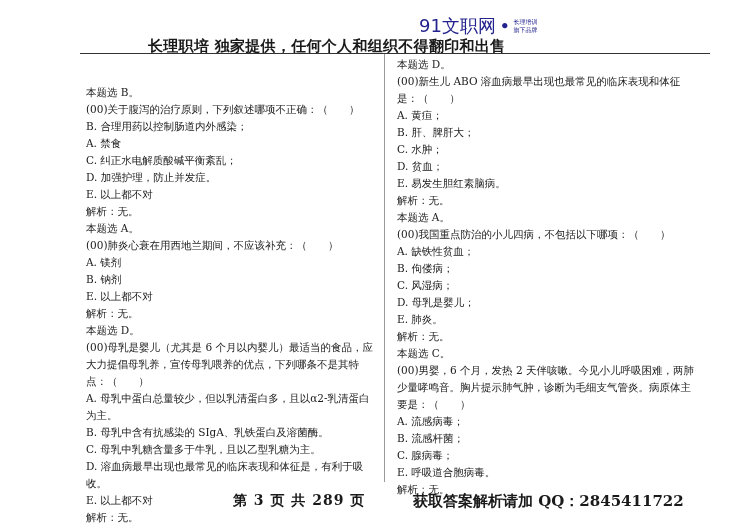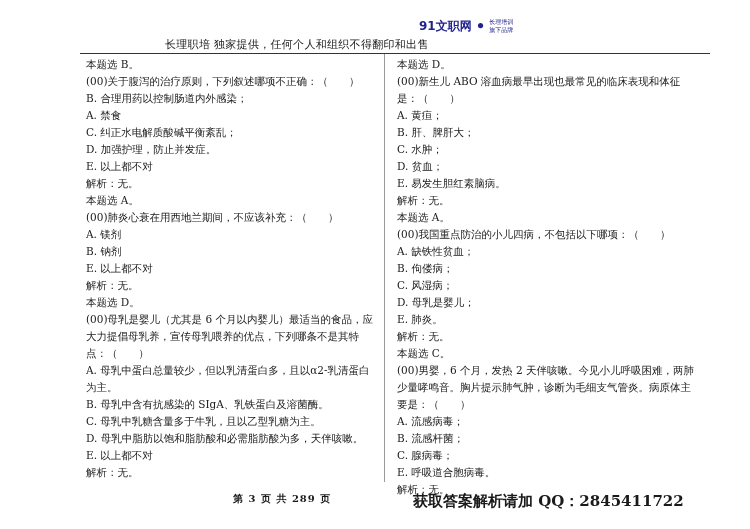--- a/index.html
+++ b/index.html
@@ -4,53 +4,53 @@
 <style>
   html, body { margin:0; padding:0; }
   body {
     width:750px; height:529px; background:#ffffff;
     font-family:"DejaVu Serif","Liberation Serif",serif;
     color:#1a1a1a;
   }
   .page { position:relative; width:750px; height:529px; background:#fff; overflow:hidden; }
 
   .header-notice {
-    position:absolute; left:165px; top:37px;
-    font-size:11px; font-weight:normal; letter-spacing:0.3px;
+    position:absolute; left:148px; top:37px;
+    font-size:15px; font-weight:bold; letter-spacing:0.3px;
     white-space:nowrap;
   }
   .logo {
     position:absolute; left:419px; top:16px;
     display:flex; align-items:center; gap:4px;
   }
   .logo-title {
     font-family:"DejaVu Sans","Liberation Sans",sans-serif;
-    font-size:12px; font-weight:bold; line-height:20px;
+    font-size:18px; font-weight:normal; line-height:20px;
   }
   .logo-dot { font-size:15px; font-weight:bold; line-height:20px; }
   .logo-taglines {
     display:flex; flex-direction:column; justify-content:center;
     font-family:"DejaVu Sans","Liberation Sans",sans-serif;
     font-size:6px; line-height:8px;
   }
   .top-rule { position:absolute; left:80px; top:53px; width:630px; height:1px; background:#333; }
   .col-divider { position:absolute; left:384px; top:54px; width:1px; height:428px; background:#9a9a9a; }
 
   .col {
     position:absolute; top:56px;
     font-size:10.5px; line-height:17px;
     text-align:left; word-break:break-all;
   }
-  .col-left  { left:86px;  width:291px; }
+  .col-left  { left:86px;  width:291px;margin-top:28px; }
   .col-right { left:397px; width:301px; }
   .text-line { min-height:17px; }
 
   .footer-page {
     position:absolute; left:233px; top:492px;
-    font-size:10px; font-weight:bold; letter-spacing:1px; white-space:nowrap;
+    font-size:14px; font-weight:bold; letter-spacing:1px; white-space:nowrap;
   }
   .footer-contact {
     position:absolute; left:413px; top:492px;
     font-size:15px; font-weight:bold; white-space:nowrap;
   }
 </style>
 </head>
 <body>
 
 <div class="page">
@@ -82,21 +82,21 @@
       <div class="text-line">(00)肺炎心衰在用西地兰期间，不应该补充：（　　）</div>
       <div class="text-line">A. 镁剂</div>
       <div class="text-line">B. 钠剂</div>
       <div class="text-line">E. 以上都不对</div>
       <div class="text-line">解析：无。</div>
       <div class="text-line">本题选 D。</div>
       <div class="text-line">(00)母乳是婴儿（尤其是 6 个月以内婴儿）最适当的食品，应大力提倡母乳养，宣传母乳喂养的优点，下列哪条不是其特点：（　　）</div>
       <div class="text-line">A. 母乳中蛋白总量较少，但以乳清蛋白多，且以α2-乳清蛋白为主。</div>
       <div class="text-line">B. 母乳中含有抗感染的 SIgA、乳铁蛋白及溶菌酶。</div>
       <div class="text-line">C. 母乳中乳糖含量多于牛乳，且以乙型乳糖为主。</div>
-      <div class="text-line">D. 母乳中脂肪以饱和脂肪酸和必需脂肪酸为多，天伴咳嗽。</div>
+      <div class="text-line">D. 溶血病最早出现也最常见的临床表现和体征是，有利于吸收。</div>
       <div class="text-line">E. 以上都不对</div>
       <div class="text-line">解析：无。</div>
     </div>
 
   <div class="col col-right">
       <div class="text-line">本题选 D。</div>
       <div class="text-line">(00)新生儿 ABO 溶血病最早出现也最常见的临床表现和体征是：（　　）</div>
       <div class="text-line">A. 黄疸；</div>
       <div class="text-line">B. 肝、脾肝大；</div>
       <div class="text-line">C. 水肿；</div>

